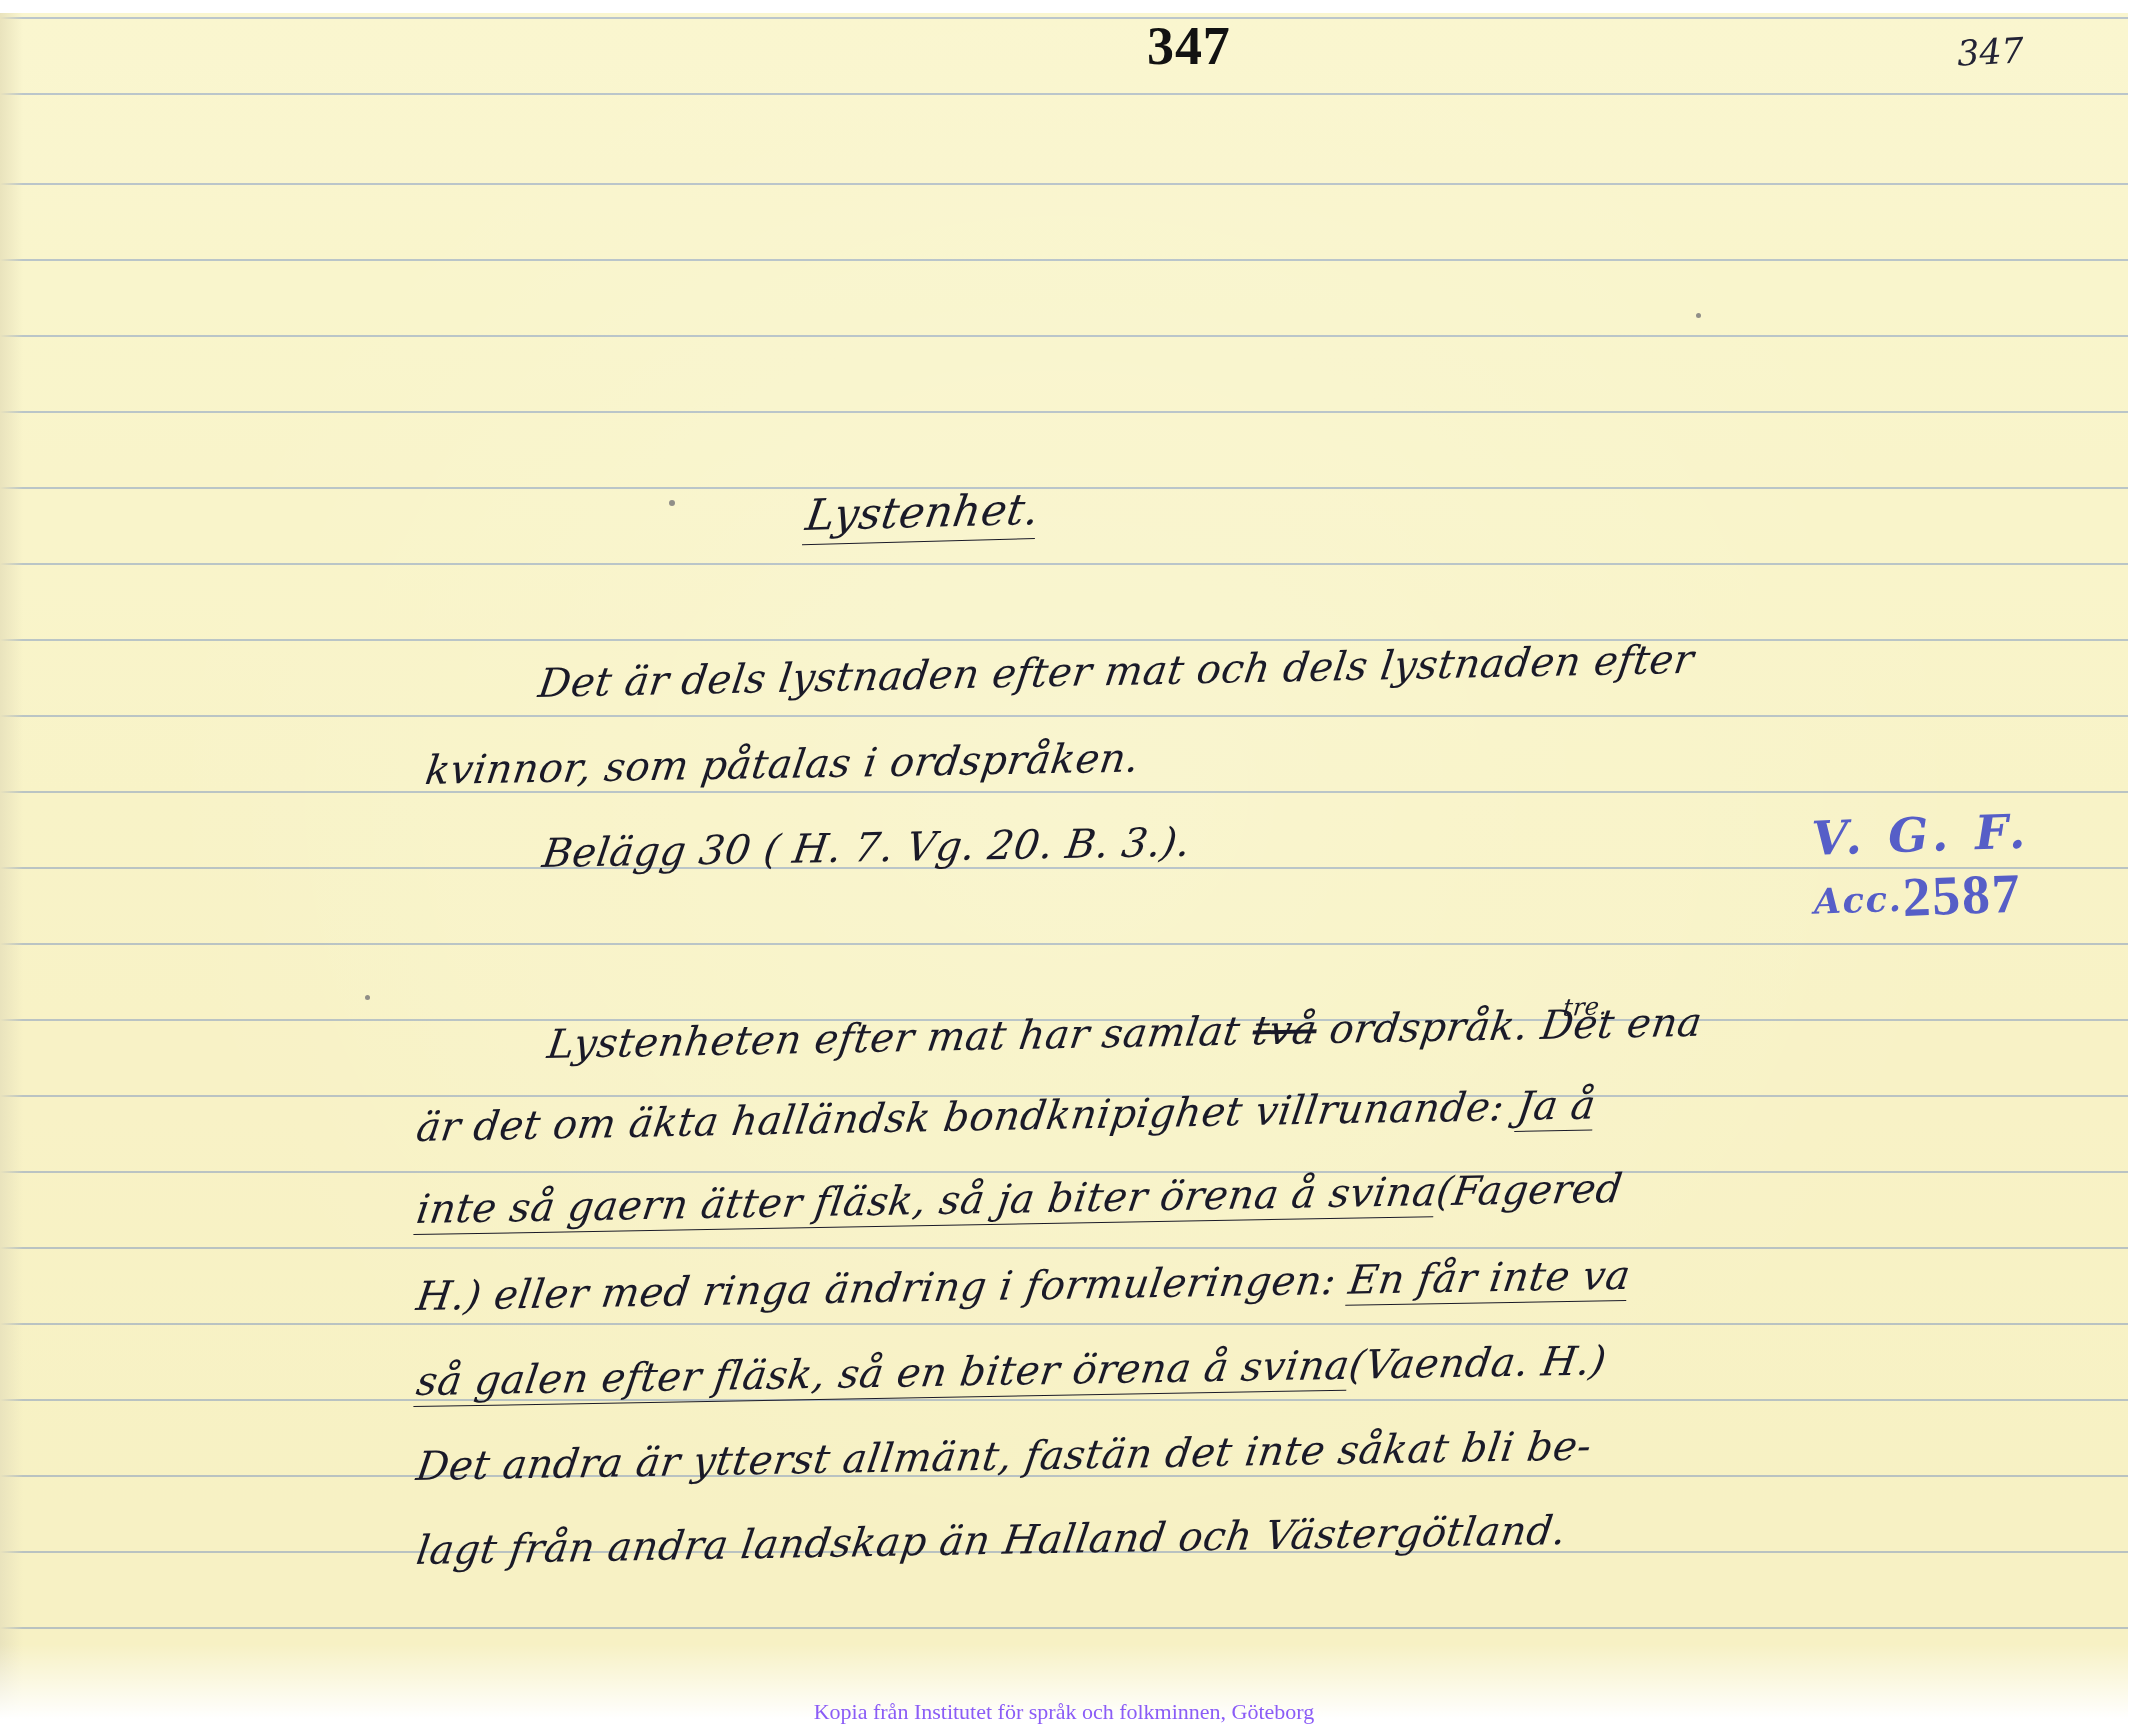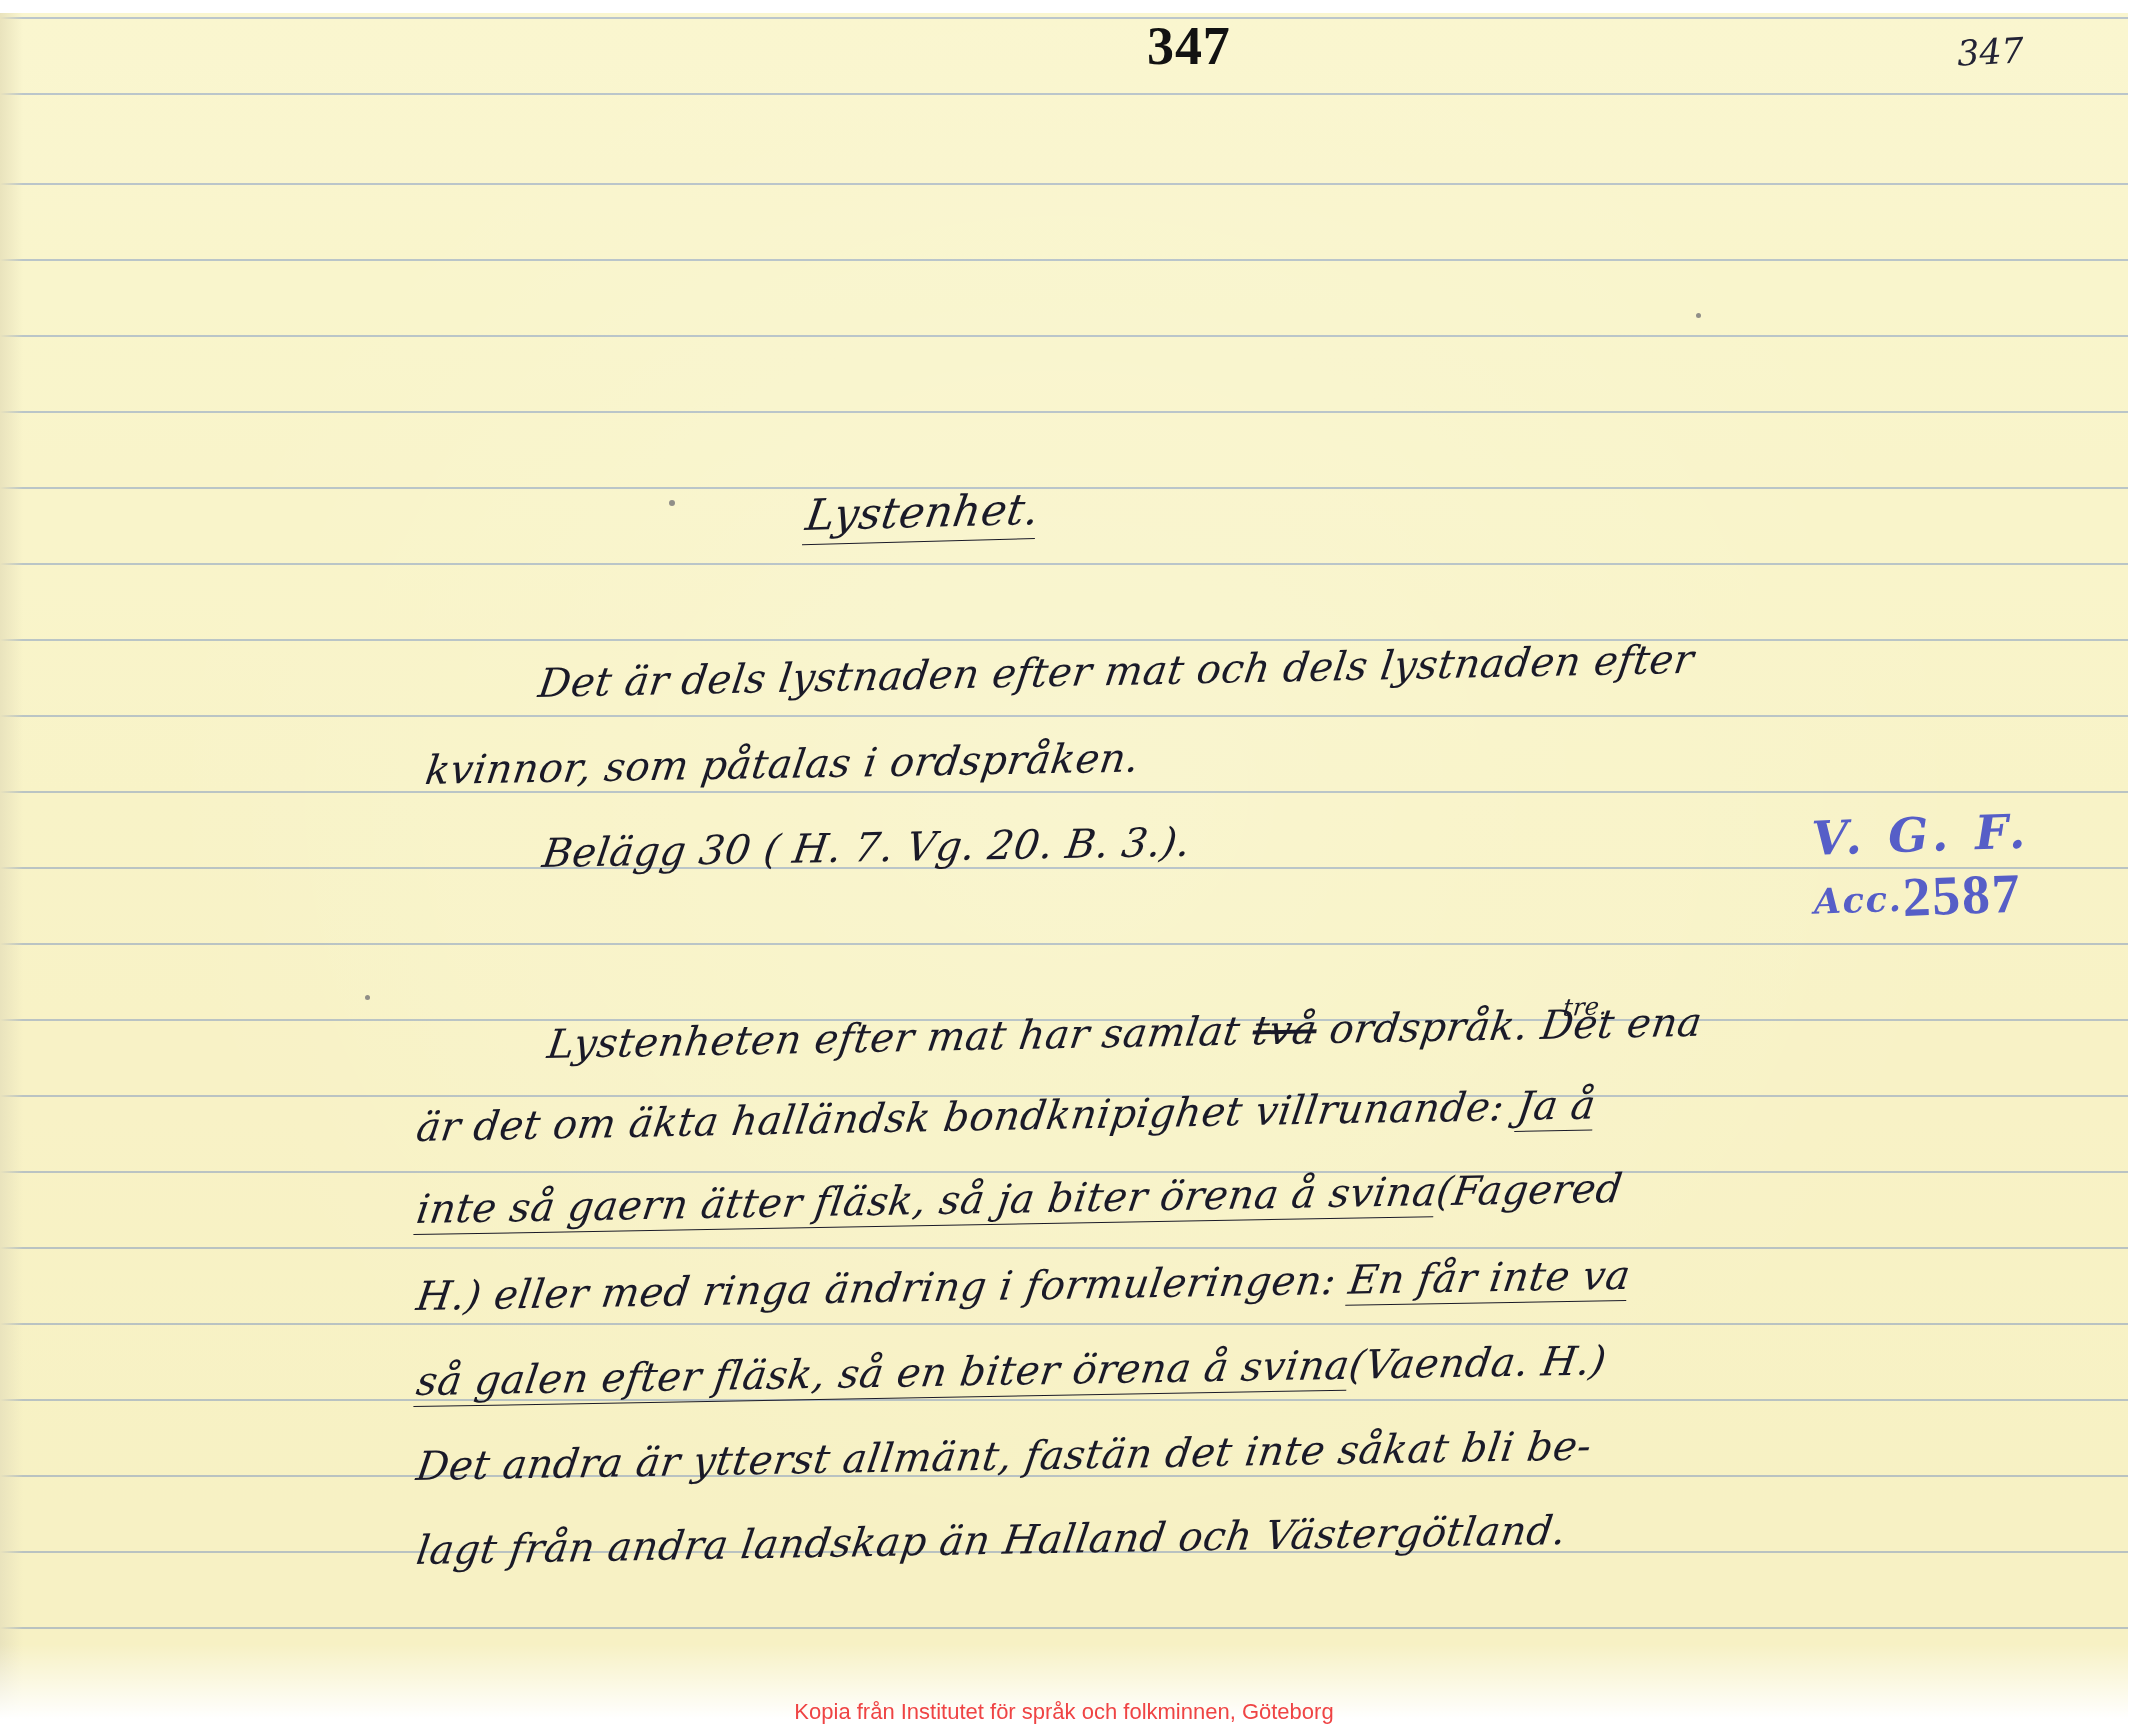--- a/index.html
+++ b/index.html
@@ -165,23 +165,23 @@
     letter-spacing: 1.7px;
     vertical-align: -5.2px;
   }
 
   .caption {
     position: absolute;
     left: 0;
     right: 0;
     bottom: 22.6px;
     text-align: center;
-    font-family: Liberation Sans, sans-serif;
+    font-family: Liberation Serif, serif;
     font-size: 22px;
-    color: #ef4444;
+    color: #8b5cf6;
   }
 
   
   .fleck {
     position: absolute;
     background: #3a3a50;
     border-radius: 50%;
     opacity: .55;
   }
 </style>

